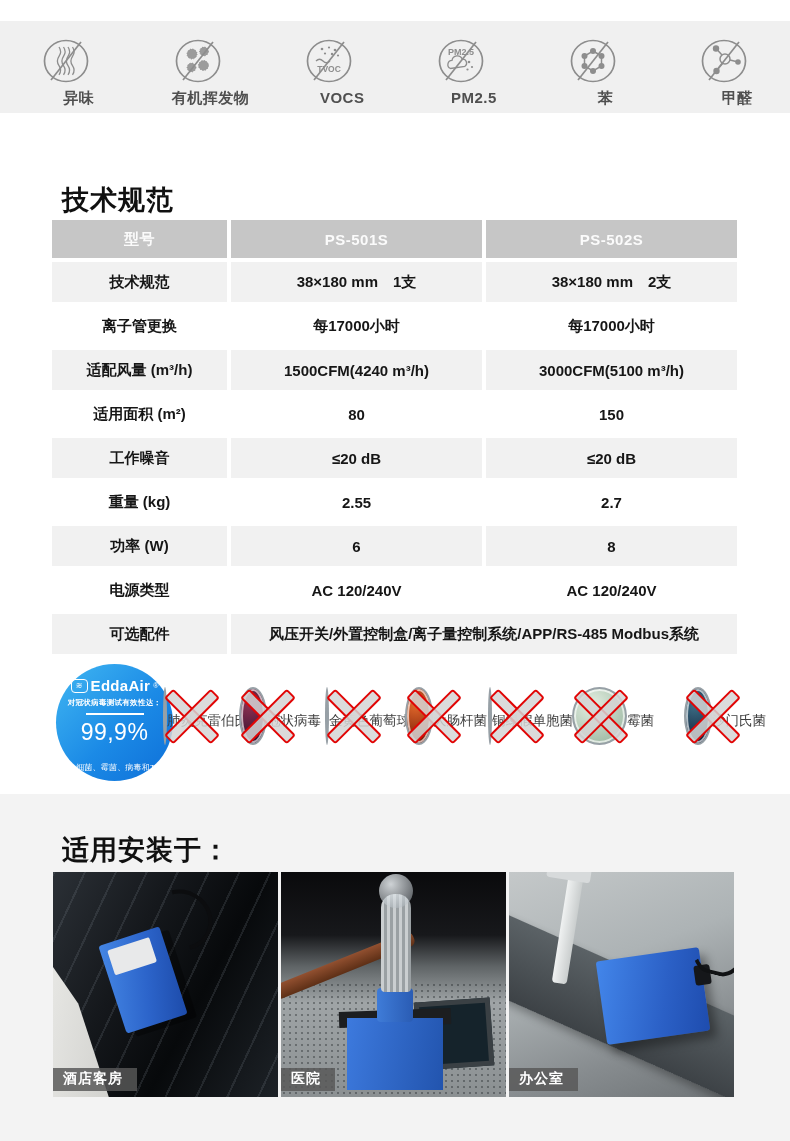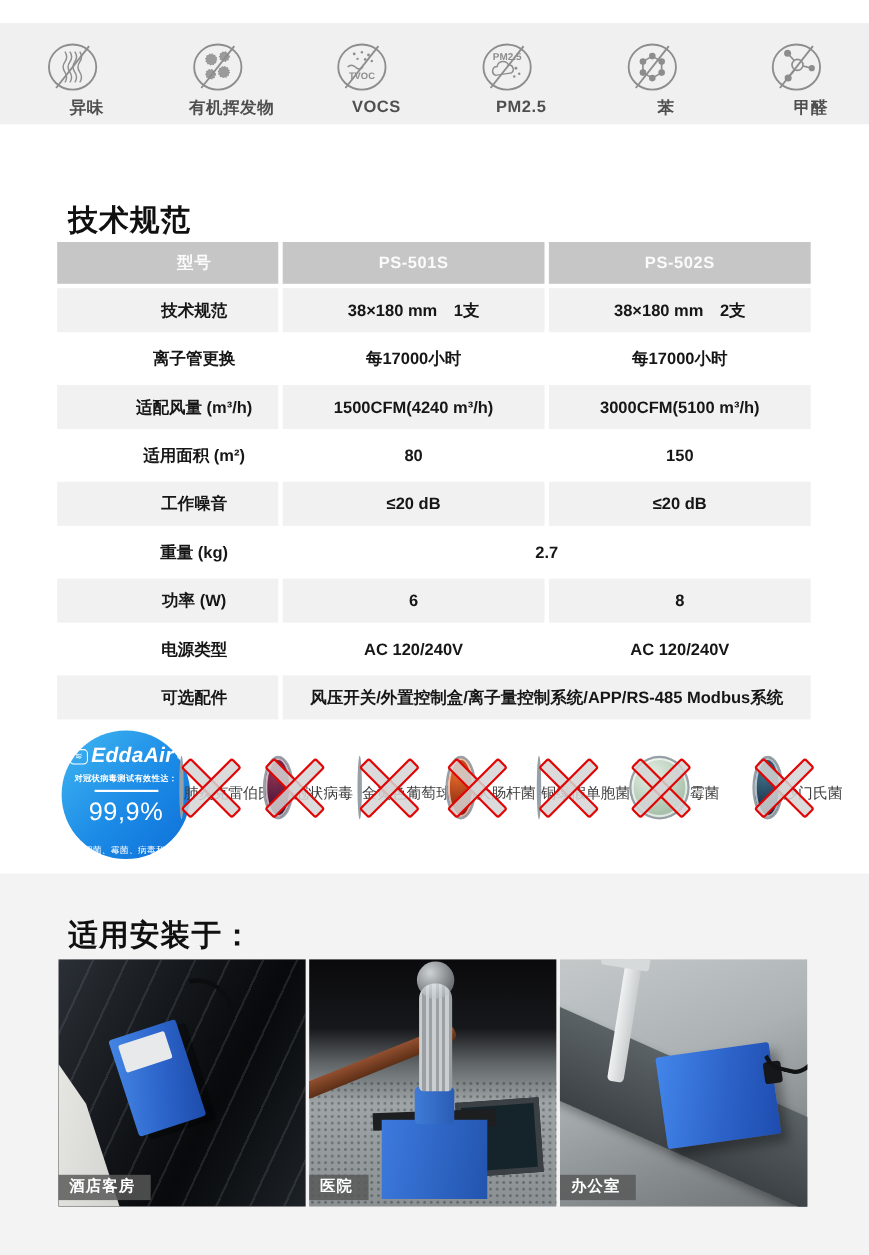--- a/index.html
+++ b/index.html
@@ -17,33 +17,33 @@
   .sec-title{position:absolute;left:62px;font-size:27px;font-weight:700;color:#101010;letter-spacing:1px;}
   #spec-title{top:160px;}
   #install-title{top:810px;}
 
   
   .spec-table{position:absolute;left:52px;top:220px;width:685px;}
   .t-row{display:flex;gap:4px;height:40px;margin-bottom:4px;}
   .t-row.header{height:38px;}
   .cell{display:flex;align-items:center;justify-content:center;text-align:center;
         font-size:15px;font-weight:700;color:#161616;}
-  .c-label{width:153px;flex:none;padding-left:48px;}
+  .c-label{width:175px;flex:none;}
   .c-val,.c-merged{flex:1;}
   .t-row.header .cell{background:#c6c6c6;color:#fbfbfb;letter-spacing:.5px;}
   .t-row.alt .cell{background:#f1f1f1;}
 
   
   .badge{position:absolute;left:56px;top:664px;width:117px;height:117px;border-radius:50%;
          background:linear-gradient(135deg,#41b7f2 0%,#1b8ae6 55%,#0e6fd8 100%);
          color:#fff;text-align:center;box-sizing:border-box;padding-top:13px;}
   .badge .brand-row{display:flex;align-items:center;justify-content:center;gap:3px;}
   .badge .logo-box{display:inline-flex;align-items:center;justify-content:center;width:15px;height:12px;
          border:1.4px solid #fff;border-radius:4px;font-size:8px;line-height:1;color:#fff;}
-  .badge .brand{font-size:19px;font-weight:700;font-style:italic;letter-spacing:.3px;}
+  .badge .brand{font-size:15px;font-weight:700;letter-spacing:.3px;}
   .badge .reg{font-size:7px;vertical-align:super;}
   .badge .b-line1{font-size:7.5px;font-weight:700;margin-top:4px;letter-spacing:.3px;}
   .badge .b-divider{width:58px;height:1.5px;background:#fff;margin:5px auto 4px auto;}
   .badge .b-percent{font-size:23px;font-weight:400;letter-spacing:.5px;}
   .badge .b-line2{font-size:8px;font-weight:400;margin-top:16px;letter-spacing:.2px;text-align:right;}
 
   .germ{position:absolute;top:687px;width:82px;display:flex;flex-direction:row;align-items:center;}
   .germ-circle{position:relative;width:58px;height:58px;border-radius:50%;
                border:2px solid #97a0a6;box-shadow:inset 0 0 0 2px rgba(255,255,255,.65);
                box-sizing:border-box;}
@@ -236,20 +236,21 @@
       <div class="cell c-val">80</div>
       <div class="cell c-val">150</div>
     </div>
     <div class="t-row alt">
       <div class="cell c-label">工作噪音</div>
       <div class="cell c-val">≤20 dB</div>
       <div class="cell c-val">≤20 dB</div>
     </div>
     <div class="t-row">
       <div class="cell c-label">重量 (kg)</div>
+      <div class="cell c-val">2.55</div>
       <div class="cell c-val">2.7</div>
     </div>
     <div class="t-row alt">
       <div class="cell c-label">功率 (W)</div>
       <div class="cell c-val">6</div>
       <div class="cell c-val">8</div>
     </div>
     <div class="t-row">
       <div class="cell c-label">电源类型</div>
       <div class="cell c-val">AC 120/240V</div>

